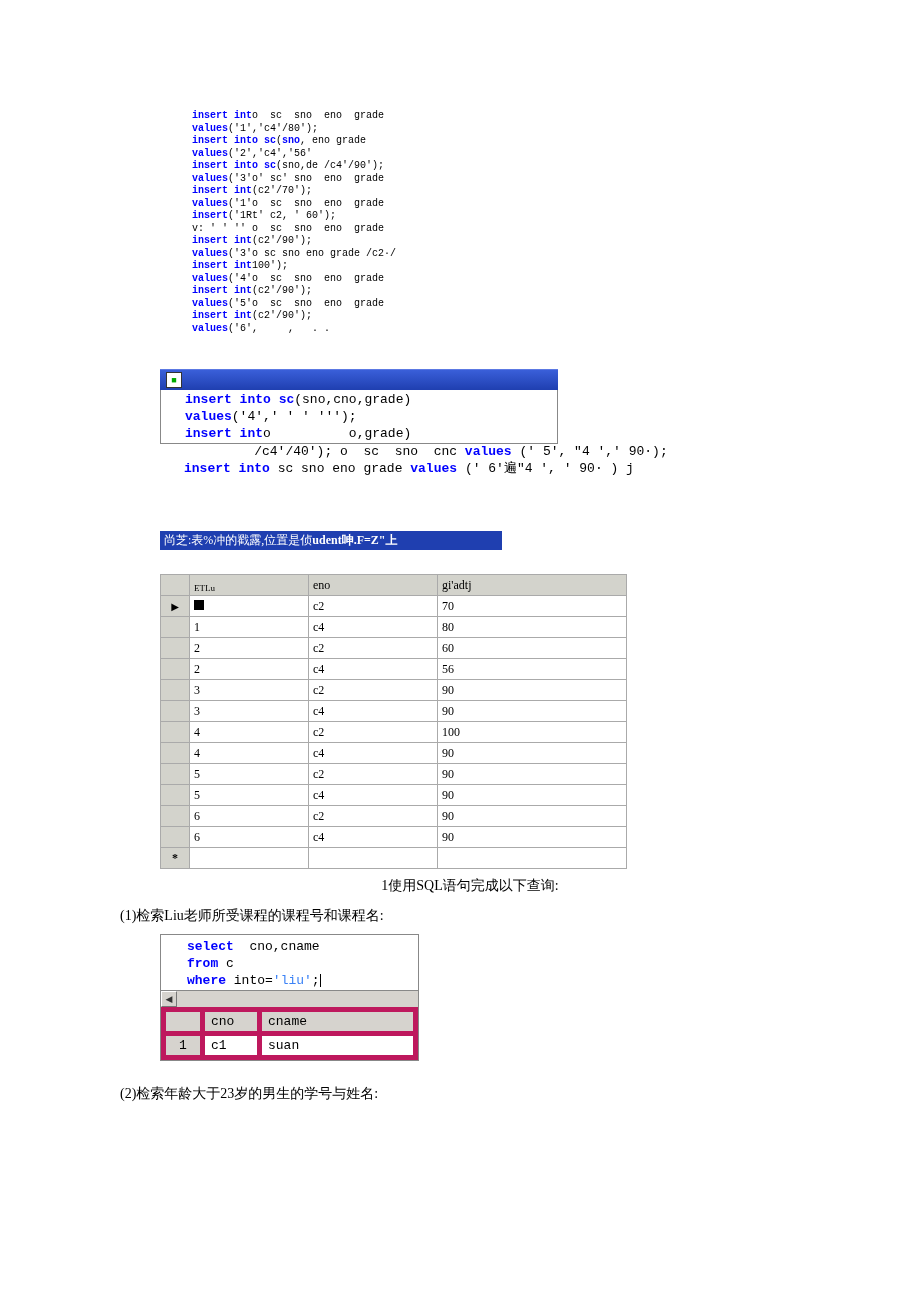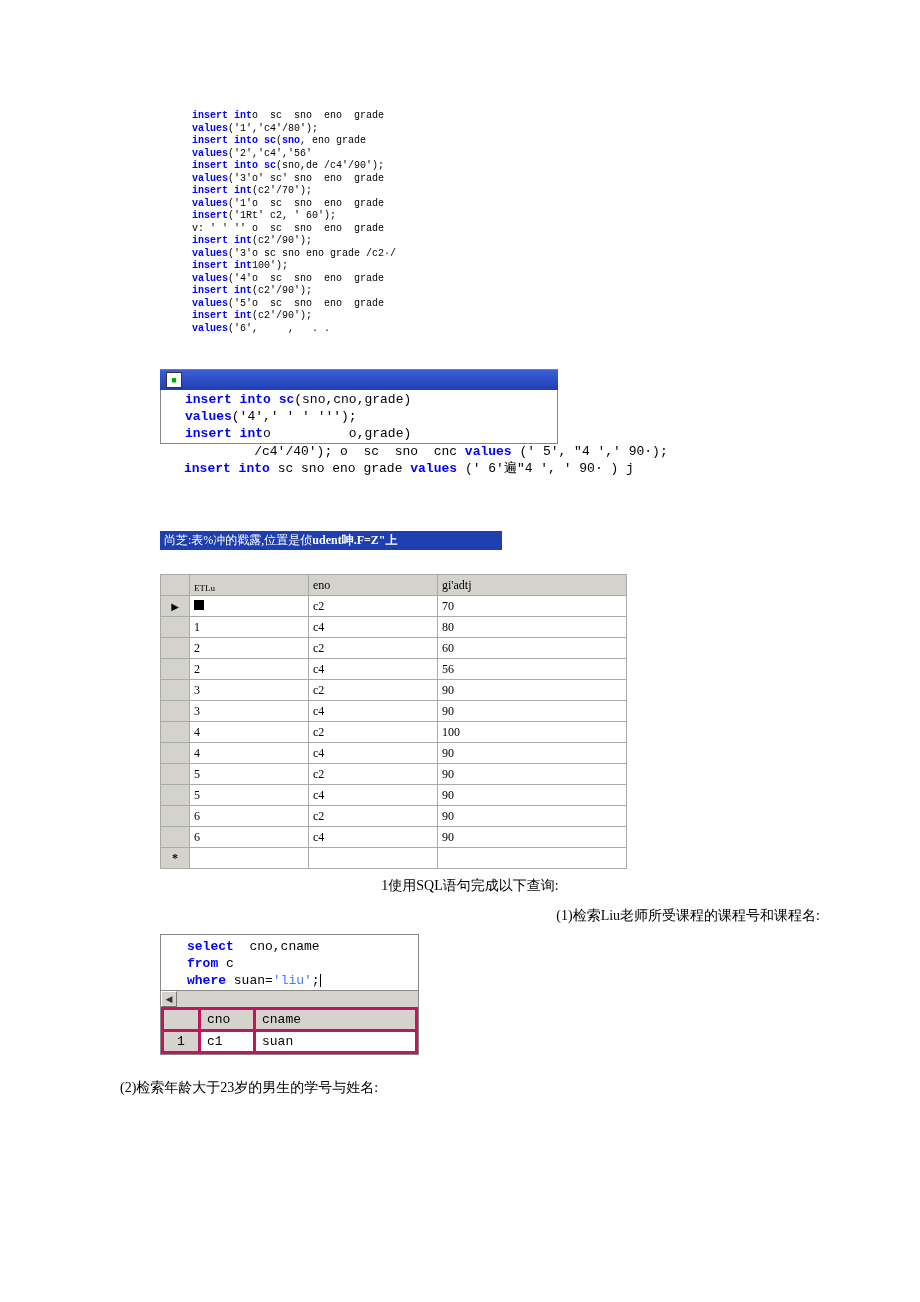--- a/index.html
+++ b/index.html
@@ -139,21 +139,21 @@
     color:#333;
   }
   .result-grid {
     margin-top: 14px;
     border: 1px solid #888;
     border-collapse: collapse;
     font-family: "Courier New", monospace;
     font-size: 13px;
   }
   .result-grid th, .result-grid td {
-    border: 3px solid #be185d;
+    border: 5px solid #be185d;
     padding: 2px 6px;
     background: #fff;
     text-align: left;
     margin-left: 45px;
   }
   .result-grid th { background: #d6d3ce; font-weight: normal; }
   .result-grid .rh { background:#d6d3ce; width:22px; text-align:center; }
   .cursor {
     display:inline-block;
     width:1px; height:13px;
@@ -270,26 +270,26 @@
         <tr>
           <td class="row-head"><span class="star-icon"></span></td>
           <td></td>
           <td></td>
           <td></td>
         </tr>
       </tbody>
   </table>
 
   <div class="body-text" style="margin-left:-40px;text-align:center;">1使用SQL语句完成以下查询:</div>
-  <div class="body-text" style="margin-left:-40px;text-align:right;">(1)检索Liu老师所受课程的课程号和课程名:</div>
+  <div class="body-text" style="margin-left:-40px;">(1)检索Liu老师所受课程的课程号和课程名:</div>
 
   <div class="sql-box">
     <div class="code-area"><span class="kw-blue">select</span><span>  cno,cname</span>
 <span class="kw-blue">from</span><span> c</span>
-<span class="kw-blue">where</span><span> suan=</span><span style="color:#3b82f6">'liu'</span><span>;</span><span class="cursor"></span></div>
+<span class="kw-blue">where</span><span> into=</span><span style="color:#3b82f6">'liu'</span><span>;</span><span class="cursor"></span></div>
     <div class="scroll-row">
       <div class="scroll-btn">◀</div>
       <div style="flex:1"></div>
     </div>
     <table class="result-grid" style="border:none;margin:0;width:100%">
       <tbody>
           <tr>
         <th class="rh"></th>
         <th style="width:40px">cno</th>
         <th>cname</th>

